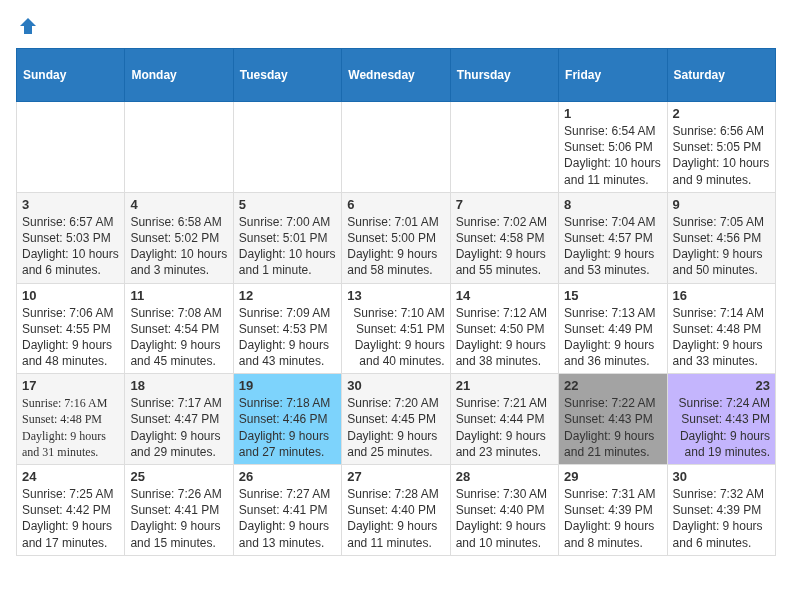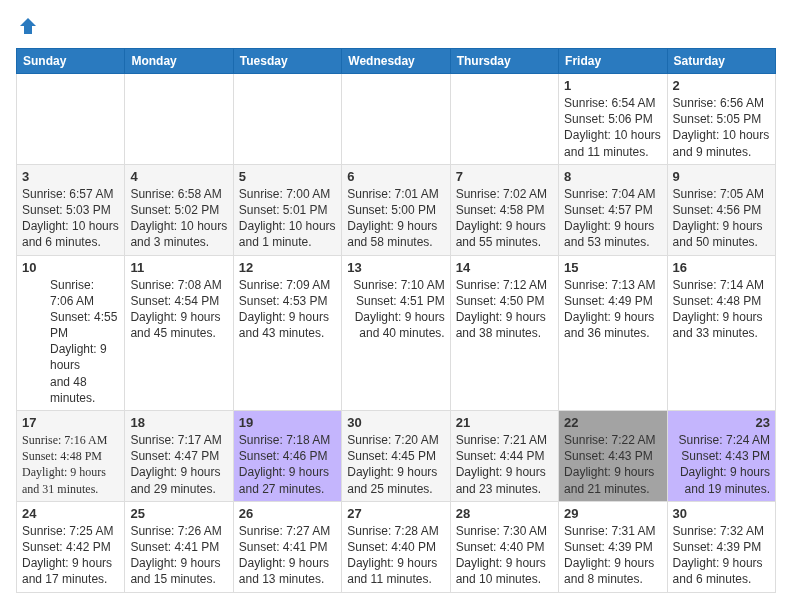--- a/index.html
+++ b/index.html
@@ -55,21 +55,21 @@
     .calendar {
       width: 100%;
       border-collapse: collapse;
       border: 1px solid #ccc;
     }
     .calendar th {
       background-color: #2a7abf;
       color: #fff;
       font-size: 12px;
       font-weight: bold;
-      padding: 5px 6px;
+      padding: 19px 6px;
       text-align: left;
       border: 1px solid #1a6aaf;
     }
     .calendar td {
       vertical-align: top;
       padding: 4px 5px;
       border: 1px solid #ddd;
       font-size: 10px;
       color: #333;
       background: #fff;
@@ -198,21 +198,21 @@
           <span class="day-number">9</span>
           <div class="day-info" style="white-space: pre-line;">Sunrise: 7:05 AM
 Sunset: 4:56 PM
 Daylight: 9 hours
 and 50 minutes.</div>
         </td>
       </tr>
       <tr>
         <td>
           <span class="day-number">10</span>
-          <div class="day-info" style="white-space: pre-line; margin-left: 28px;">Sunrise: 7:06 AM
+          <div class="day-info" style="white-space: pre-line;">Sunrise: 7:06 AM
 Sunset: 4:55 PM
 Daylight: 9 hours
 and 48 minutes.</div>
         </td>
         <td>
           <span class="day-number">11</span>
           <div class="day-info" style="white-space: pre-line;">Sunrise: 7:08 AM
 Sunset: 4:54 PM
 Daylight: 9 hours
 and 45 minutes.</div>
@@ -261,21 +261,21 @@
 Daylight: 9 hours
 and 31 minutes.</div>
         </td>
         <td style="background: rgb(245, 245, 245);">
           <span class="day-number">18</span>
           <div class="day-info" style="white-space: pre-line;">Sunrise: 7:17 AM
 Sunset: 4:47 PM
 Daylight: 9 hours
 and 29 minutes.</div>
         </td>
-        <td style="background: #c4b5fd;">
+        <td style="background: #7dd3fc;">
           <span class="day-number">19</span>
           <div class="day-info" style="white-space: pre-line;">Sunrise: 7:18 AM
 Sunset: 4:46 PM
 Daylight: 9 hours
 and 27 minutes.</div>
         </td>
         <td style="background: rgb(245, 245, 245);">
           <span class="day-number">30</span>
           <div class="day-info" style="white-space: pre-line;">Sunrise: 7:20 AM
 Sunset: 4:45 PM

